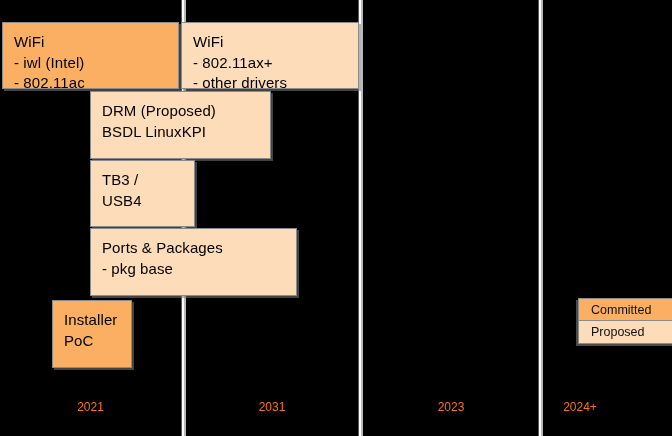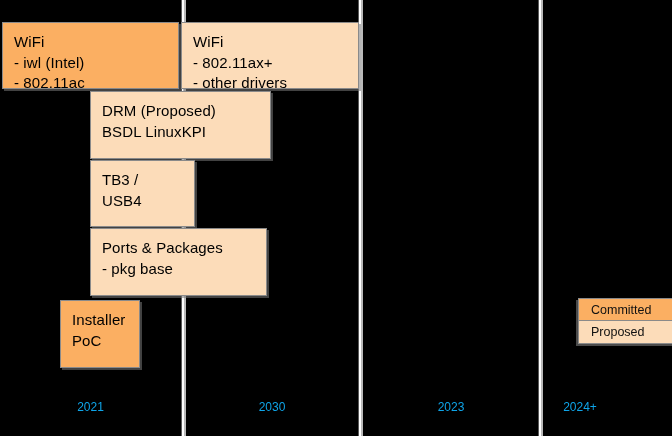--- a/index.html
+++ b/index.html
@@ -40,21 +40,21 @@
   }
   .box.committed { background: #fbaf62; }
   .box.proposed  { background: #fcdcb9; }
 
   
   .year {
     position: absolute;
     bottom: 22px;
     text-align: center;
     font-size: 12px;
-    color: #0ea5e9;
+    color: #f97316;
     text-shadow: 0 0 2px #000;
   }
 
   
   #legend {
     position: absolute;
     left: 578px;
     top: 298px;
     width: 100px;
     box-sizing: border-box;
@@ -87,29 +87,29 @@
       <div class="box committed" style="left: 2px; top: 22px; width: 177px; height: 67px;">WiFi
 - iwl (Intel)
 - 802.11ac</div>
       <div class="box proposed" style="left: 181px; top: 22px; width: 178px; height: 67px;">WiFi
 - 802.11ax+
 - other drivers</div>
       <div class="box proposed" style="left: 90px; top: 91px; width: 181px; height: 68px;">DRM (Proposed)
 BSDL LinuxKPI</div>
       <div class="box proposed" style="left: 90px; top: 160px; width: 105px; height: 67px;">TB3 /
 USB4</div>
-      <div class="box proposed" style="left: 90px; top: 228px; width: 177px; height: 68px;">Ports &amp; Packages
+      <div class="box proposed" style="left: 90px; top: 228px; width: 207px; height: 68px;">Ports &amp; Packages
 - pkg base</div>
-      <div class="box committed" style="left: 52px; top: 300px; width: 80px; height: 68px; margin-left: 8px;">Installer
+      <div class="box committed" style="left: 52px; top: 300px; width: 80px; height: 68px;">Installer
 PoC</div>
     </div>
 
   <div id="years">
       <div class="year" style="left: 0px; width: 181px;">2021</div>
-      <div class="year" style="left: 186px; width: 172px;">2030</div>
+      <div class="year" style="left: 186px; width: 172px;">2031</div>
       <div class="year" style="left: 363px; width: 176px;">2023</div>
       <div class="year" style="left: 516px; width: 128px;">2024+</div>
     </div>
 
   <div id="legend">
     <div class="legend-row committed">Committed</div>
     <div class="legend-row proposed">Proposed</div>
   </div>
 
 </div>

